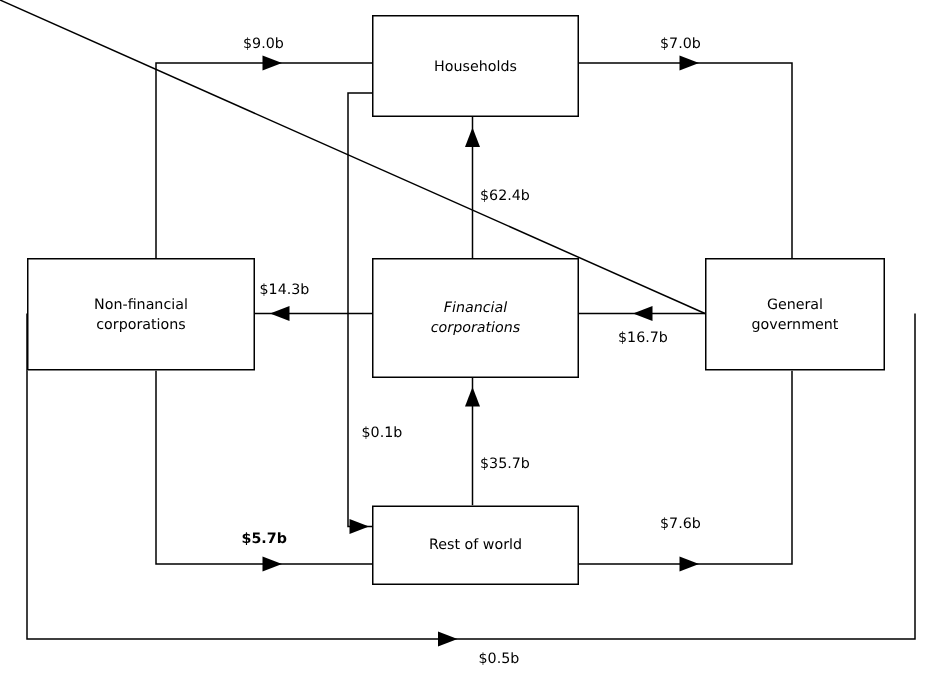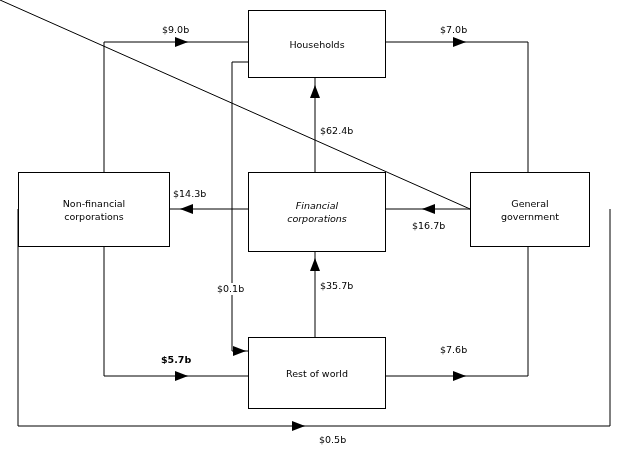--- a/index.html
+++ b/index.html
@@ -111,28 +111,28 @@
     </div>
   </div>
 
   <div class="node" style="left:470px; top:172px; width:120px; height:75px;">
     <div>
       <span>General</span>
       <span>government</span>
     </div>
   </div>
 
-  <div class="node" style="left:248px; top:337px; width:138px; height:72px;">
+  <div class="node" style="left:248px; top:337px; width:138px; height:53px;">
     <span>Rest of world</span>
   </div>
 
   <div class="lbl" style="left:161px; top:24px;">$9.0b</div>
   <div class="lbl" style="left:439px; top:24px;">$7.0b</div>
   <div class="lbl" style="left:319px; top:125px;">$62.4b</div>
   <div class="lbl" style="left:172px; top:188px;">$14.3b</div>
   <div class="lbl" style="left:411px; top:188px;margin-top:32px;">$16.7b</div>
-  <div class="lbl" style="left:216px; top:283px;">$0.1b</div>
-  <div class="lbl" style="left:319px; top:280px;text-align:right;">$35.7b</div>
+  <div class="lbl" style="left:240px; top:283px;">$0.1b</div>
+  <div class="lbl" style="left:319px; top:304px;text-align:right;">$35.7b</div>
   <div class="lbl" style="left:160px; top:354px;font-weight:bold;">$5.7b</div>
   <div class="lbl" style="left:439px; top:344px;">$7.6b</div>
   <div class="lbl" style="left:300px; top:434px;margin-left:18px;">$0.5b</div>
 
 </div>
 
 </body></html>

